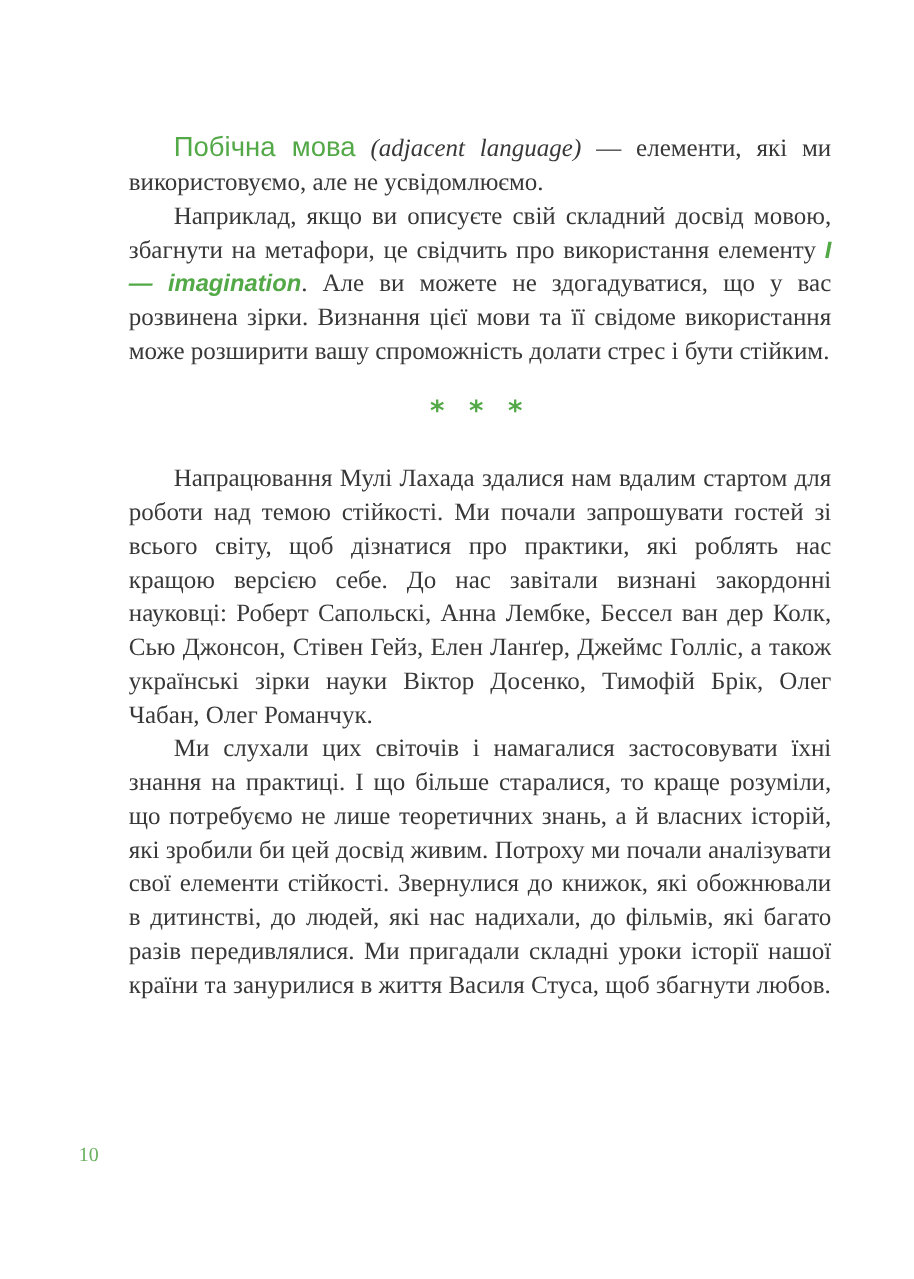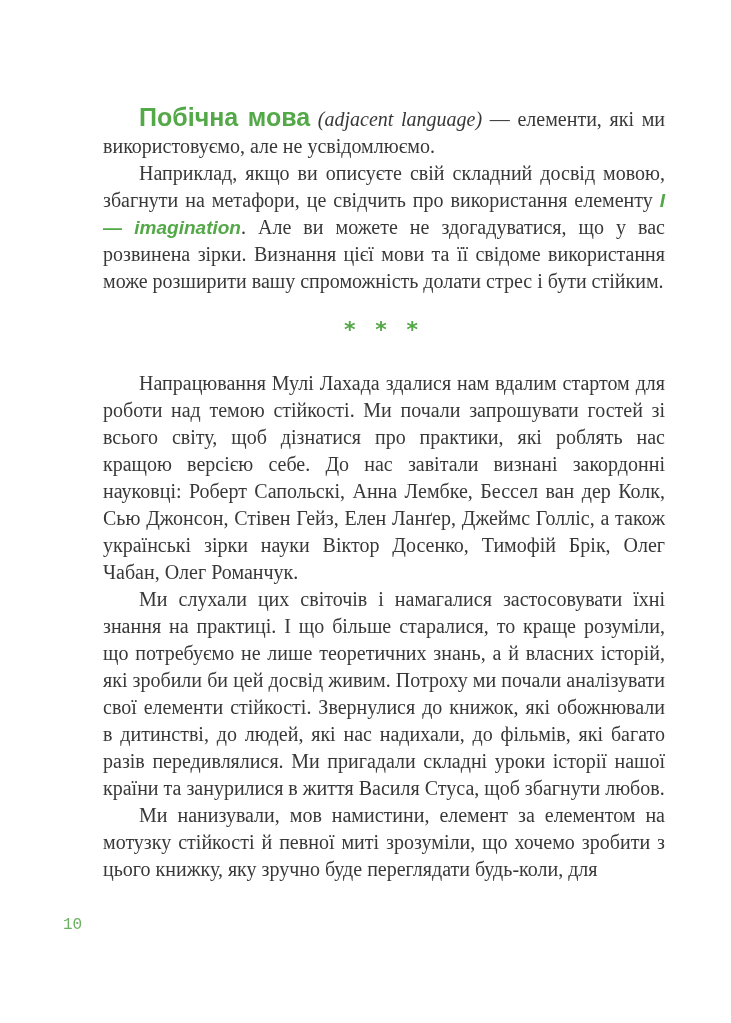--- a/index.html
+++ b/index.html
@@ -24,22 +24,22 @@
     font-size: 20px;
     line-height: 27px;
     text-align: justify;
   }
   .content p {
     margin: 0;
     text-indent: 36px;
   }
   .term {
     font-family: "Liberation Sans", "DejaVu Sans", sans-serif;
-    font-weight: bold;
-    font-size: 25px;
+    font-weight: normal;
+    font-size: 22px;
     color: #53a847;
   }
   .it {
     font-style: italic;
   }
   .highlight {
     font-family: "Liberation Sans", "DejaVu Sans", sans-serif;
     font-weight: bold;
     font-style: italic;
     font-size: 19px;
@@ -54,39 +54,38 @@
     font-weight: bold;
     font-size: 22px;
     line-height: 27px;
     letter-spacing: 6px;
     text-align-last: center;
   }
   .page-number {
     position: absolute;
     left: 63px;
     top: 916px;
-    font-family: Liberation Mono, monospace;
+    font-family: Liberation Serif, serif;
     font-size: 16px;
     color: #6cb161;
   }
 </style>
 </head>
 <body>
 
 <div class="page">
   <div class="content">
 
     <p><span class="term">Побічна мова</span><span class="it"> (</span><span class="it">adjacent language</span><span class="it">) </span><span>— елементи, які ми використовуємо, але не усвідомлюємо.</span></p>
 
     <p><span>Наприклад, якщо ви описуєте свій складний досвід мовою, збагнути на метафори, це свідчить про використання елементу </span><span class="highlight">I — imagination</span><span>. Але ви можете не здогадуватися, що у вас розвинена зірки. Визнання цієї мови та її свідоме використання може розширити вашу спроможність долати стрес і бути стійким.</span></p>
 
     <p class="divider">* * *</p>
 
     <p>Напрацювання Мулі Лахада здалися нам вдалим стартом для роботи над темою стійкості. Ми почали запрошувати гостей зі всього світу, щоб дізнатися про практики, які роблять нас кращою версією себе. До нас завітали визнані закордонні науковці: Роберт Сапольскі, Анна Лембке, Бессел ван дер Колк, Сью Джонсон, Стівен Гейз, Елен Ланґер, Джеймс Голліс, а також українські зірки науки Віктор Досенко, Тимофій Брік, Олег Чабан, Олег Романчук.</p>
 
     <p>Ми слухали цих світочів і намагалися застосовувати їхні знання на практиці. І що більше старалися, то краще розуміли, що потребуємо не лише теоретичних знань, а й власних історій, які зробили би цей досвід живим. Потроху ми почали аналізувати свої елементи стійкості. Звернулися до книжок, які обожнювали в дитинстві, до людей, які нас надихали, до фільмів, які багато разів передивлялися. Ми пригадали складні уроки історії нашої країни та занурилися в життя Василя Стуса, щоб збагнути любов.</p>
 
-    <p>Ми нанизували, мов намистини, елемент за елементом на мотузку стійкості й певної миті зрозуміли, що хочемо зробити з цього книжку, яку зручно буде переглядати будь-коли, для</p>
 
   </div>
 
   <div class="page-number">10</div>
 </div>
 
 </body></html>

